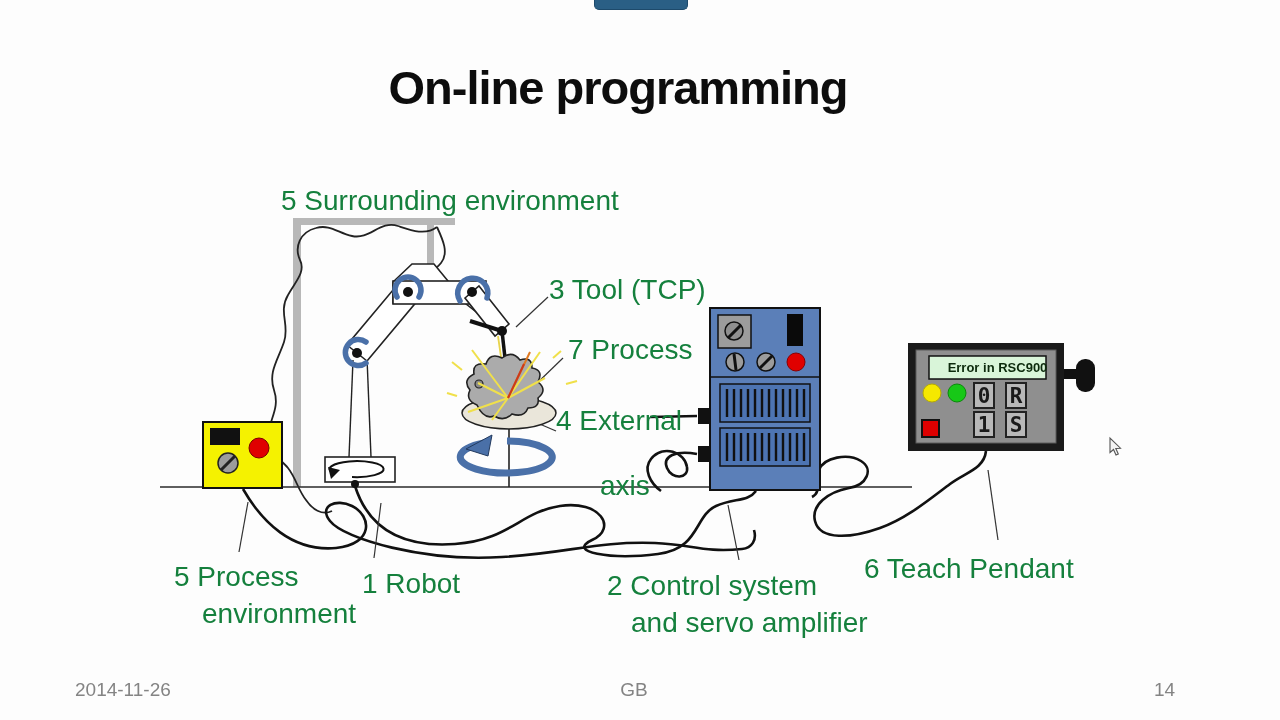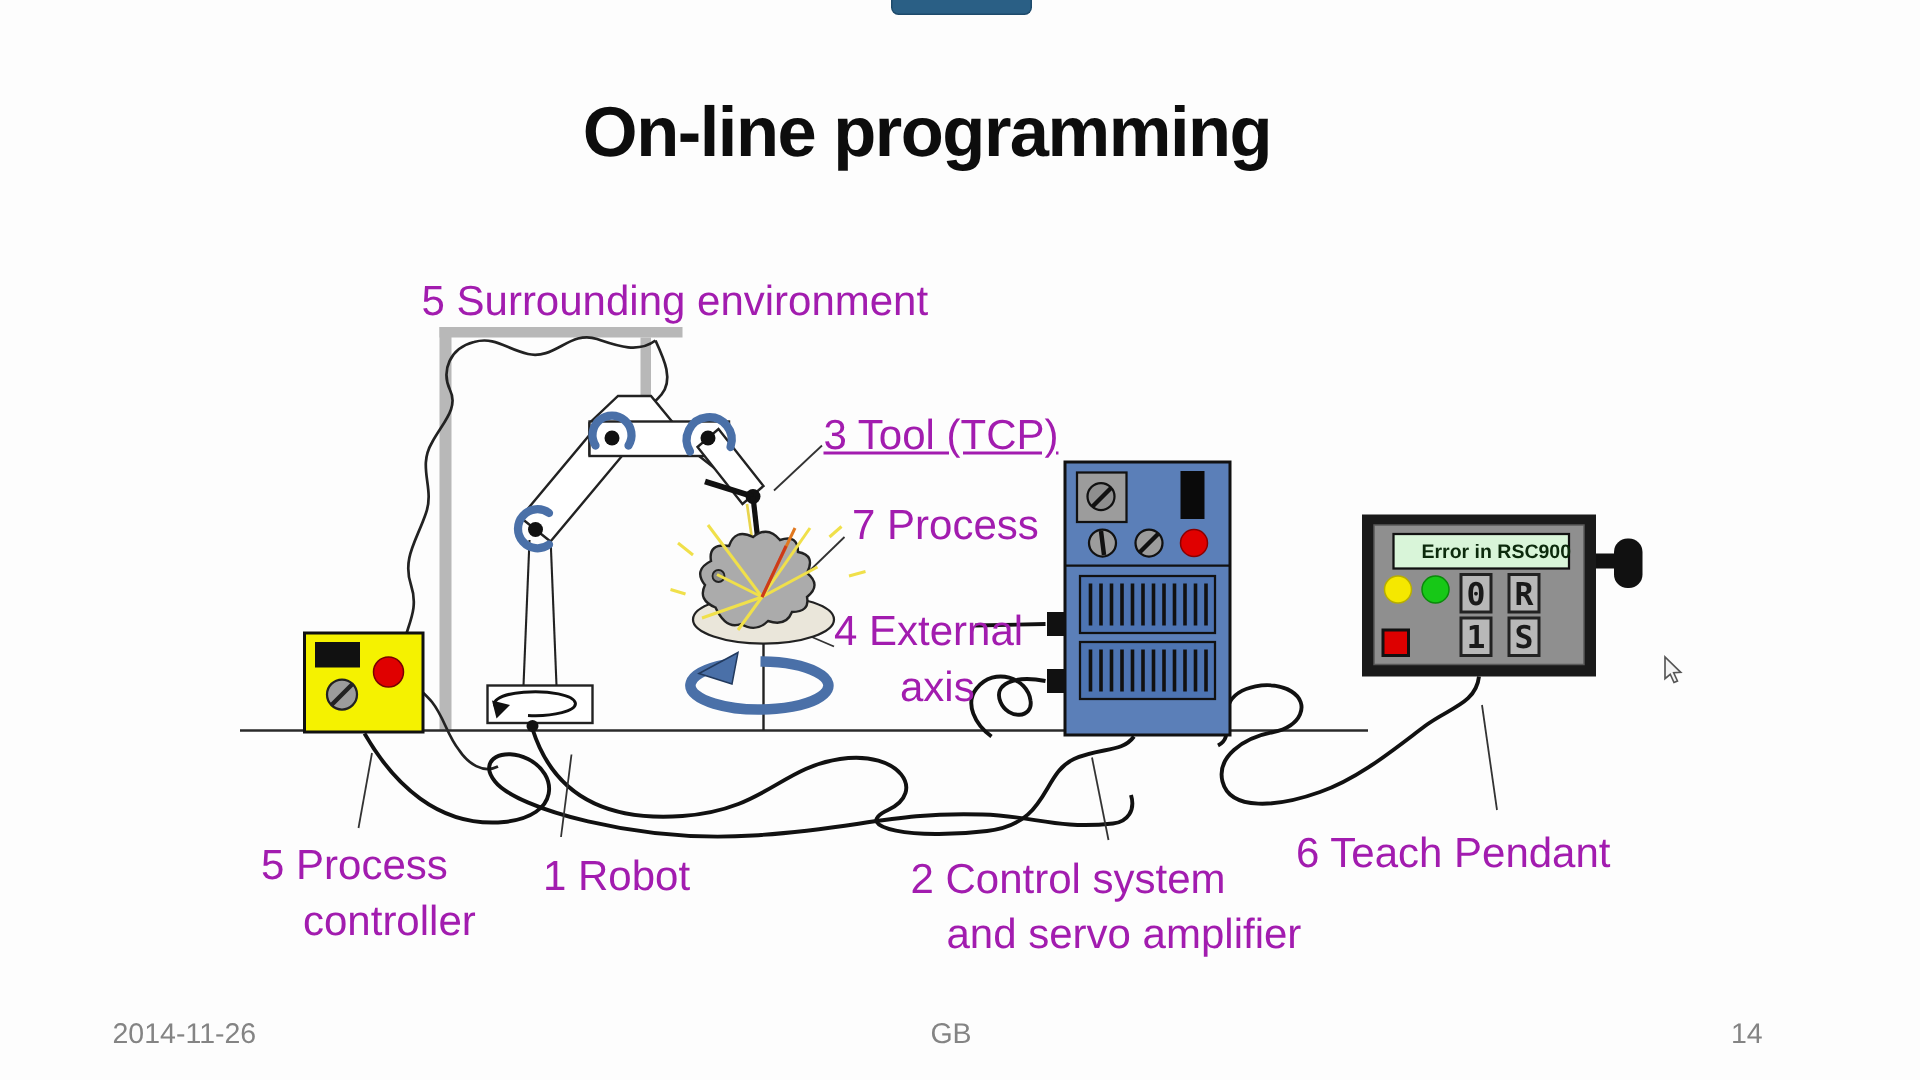--- a/index.html
+++ b/index.html
@@ -10,21 +10,21 @@
   .abs{position:absolute;}
   #top-tab{
     left:594px;top:0;width:92px;height:9px;background:#2a5f85;
     border:1px solid #1d4a6b;border-top:none;border-radius:0 0 5px 5px;
   }
   #slide-title{
     left:0;top:60px;width:1236px;text-align:center;
     font-size:47px;font-weight:bold;color:#0d0d0d;letter-spacing:-1px;
   }
   .diagram-label{
-    font-size:28px;color:#a21caf;line-height:37px;white-space:nowrap;
+    font-size:28px;color:#15803d;line-height:37px;white-space:nowrap;
   }
   .footer-text{font-size:19px;color:#848484;}
   #pendant-display-text{
     left:929px;top:356px;width:137px;height:23px;line-height:23px;
     text-align:center;font-size:13px;font-weight:bold;color:#0c2a0c;
   }
   .pendant-key-label{
     width:20px;height:25px;line-height:26px;text-align:center;
     font-family:"DejaVu Sans Mono", monospace;font-size:21px;
     font-weight:bold;color:#1a1a1a;
@@ -200,29 +200,29 @@
     <rect x="974" y="383" width="20" height="25" fill="#b8b8b8" stroke="#222" stroke-width="2"></rect>
     <rect x="1006" y="383" width="20" height="25" fill="#b8b8b8" stroke="#222" stroke-width="2"></rect>
     <rect x="974" y="412" width="20" height="25" fill="#b8b8b8" stroke="#222" stroke-width="2"></rect>
     <rect x="1006" y="412" width="20" height="25" fill="#b8b8b8" stroke="#222" stroke-width="2"></rect>
   </g>
 
   <polygon points="1110,438 1110,452.5 1113.5,449.5 1116,455 1118.3,454 1115.8,448.5 1120.5,448.2" fill="#f4f4f4" stroke="#555" stroke-width="1.1"></polygon>
 </svg>
 
 <div class="abs diagram-label" style="left:281px;top:182px;">5 Surrounding environment</div>
-<div class="abs diagram-label" style="left:549px;top:271px;text-decoration:underline;">3 Tool (TCP)</div>
+<div class="abs diagram-label" style="left:549px;top:271px;">3 Tool (TCP)</div>
 <div class="abs diagram-label" style="left:568px;top:331px;">7 Process</div>
 <div class="abs diagram-label" style="left:556px;top:402px;">
   <div>4 External</div>
-  <div style="margin-left:44px;">axis</div>
+  <div style="margin-left:44px;margin-top:28px;">axis</div>
 </div>
 <div class="abs diagram-label" style="left:174px;top:558px;">
   <div>5 Process</div>
-  <div style="margin-left:28px;">controller</div>
+  <div style="margin-left:28px;">environment</div>
 </div>
 <div class="abs diagram-label" style="left:362px;top:565px;">1 Robot</div>
 <div class="abs diagram-label" style="left:607px;top:567px;">
   <div>2 Control system</div>
   <div style="margin-left:24px;">and servo amplifier</div>
 </div>
 <div class="abs diagram-label" style="left:864px;top:550px;">6 Teach Pendant</div>
 
 <div class="abs" id="pendant-display-text">Error in RSC900</div>
 <div class="abs pendant-key-label" style="left:974px;top:383px;">0</div>

